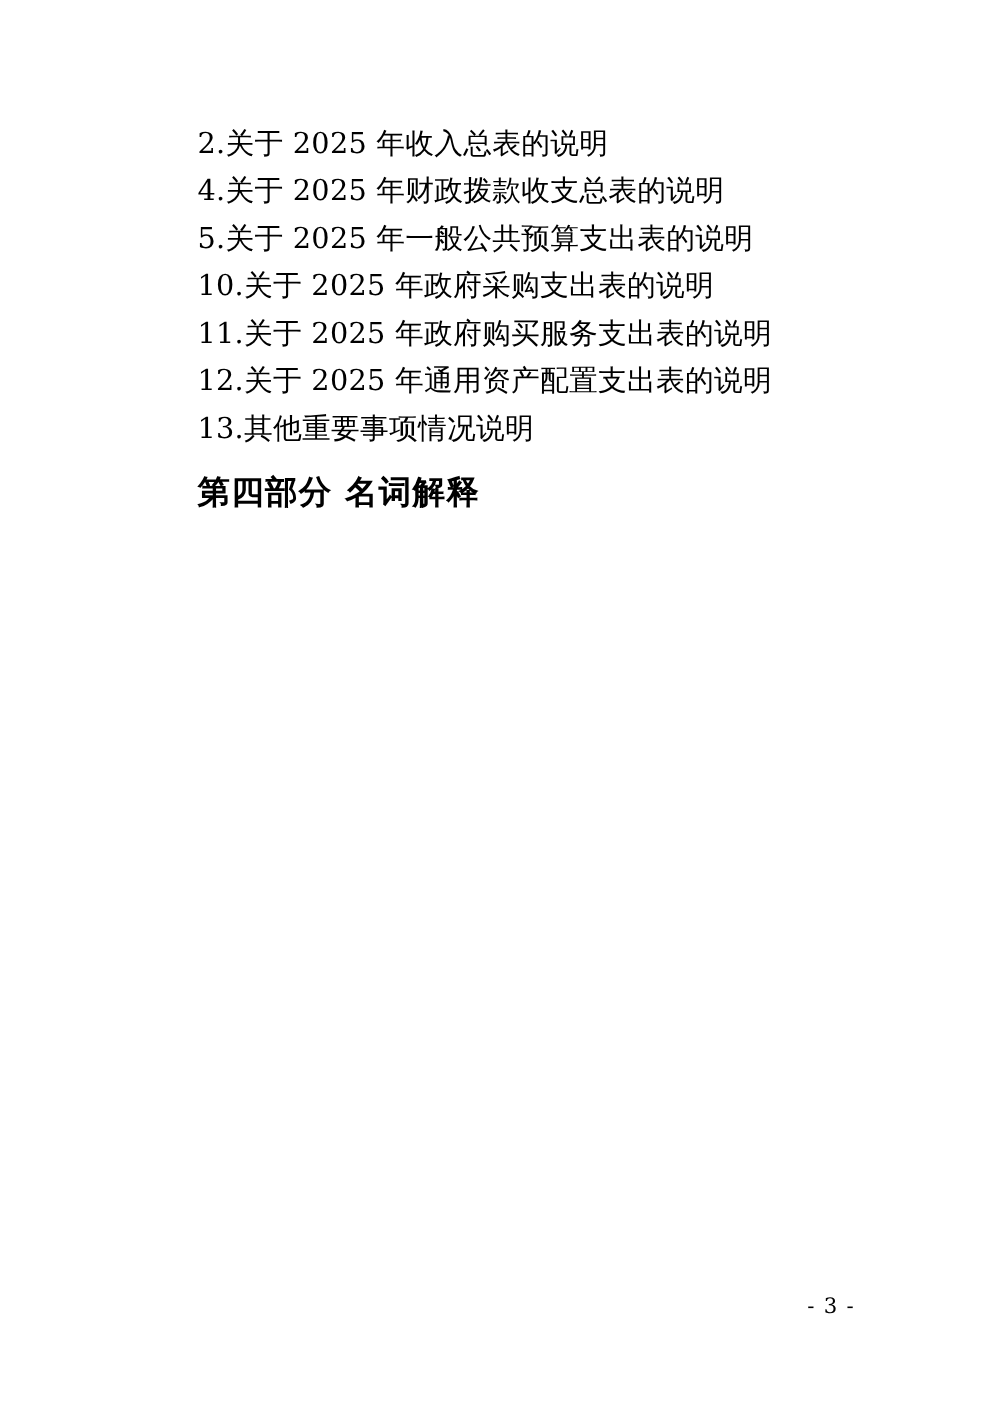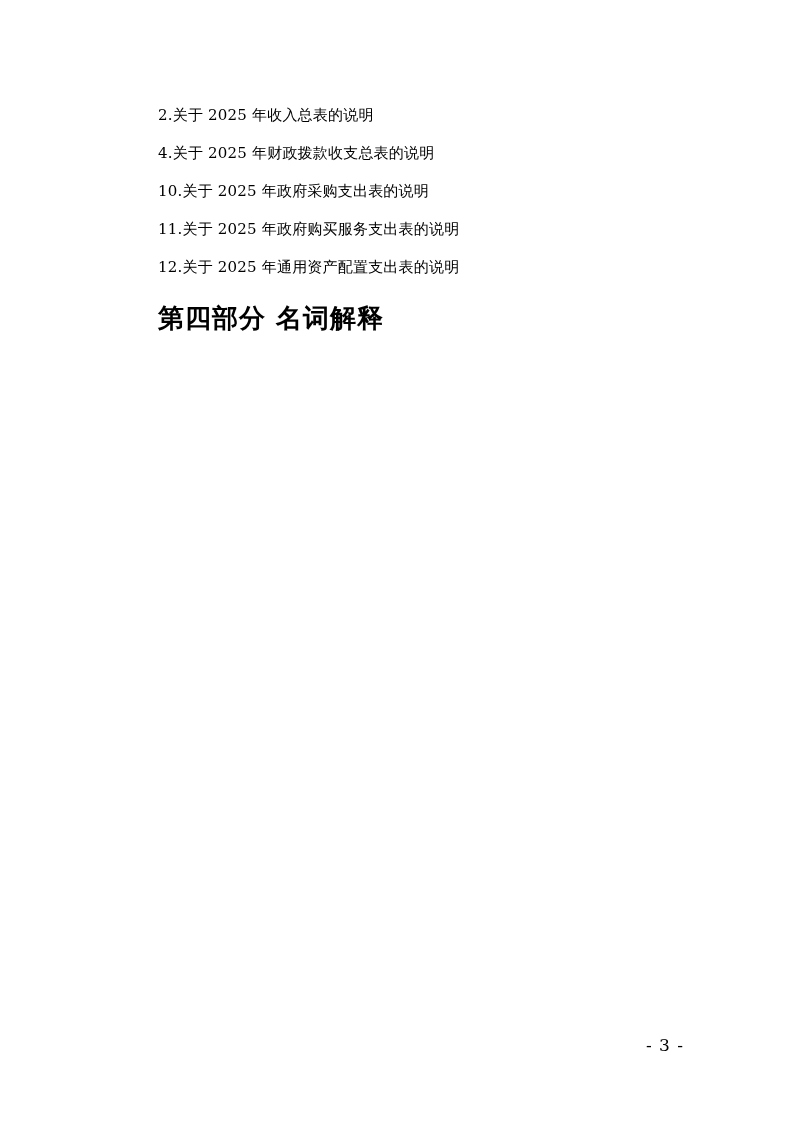--- a/index.html
+++ b/index.html
@@ -23,21 +23,21 @@
     height: 1123px;
     box-sizing: border-box;
     padding: 96px 110px 60px 158px;
   }
   .toc-list {
     margin: 0;
     padding: 0;
     list-style: none;
   }
   .toc-item {
-    font-size: 15px;
+    font-size: 23px;
     line-height: 38px;
     letter-spacing: 0.2px;
     white-space: nowrap;
     font-family: "DejaVu Serif", "Liberation Serif", serif;
   }
   .section-heading {
     margin-top: 14px;
     font-size: 26px;
     line-height: 36px;
     font-weight: bold;
@@ -54,22 +54,24 @@
   }
 </style>
 </head>
 <body>
 
 <div class="page">
 
   <ul class="toc-list">
     <li class="toc-item">2.关于 2025 年收入总表的说明</li>
     <li class="toc-item">4.关于 2025 年财政拨款收支总表的说明</li>
+    <li class="toc-item">5.关于 2025 年一般公共预算支出表的说明</li>
     <li class="toc-item">10.关于 2025 年政府采购支出表的说明</li>
     <li class="toc-item">11.关于 2025 年政府购买服务支出表的说明</li>
     <li class="toc-item">12.关于 2025 年通用资产配置支出表的说明</li>
+    <li class="toc-item">13.其他重要事项情况说明</li>
   </ul>
 
   <div class="section-heading">第四部分 名词解释</div>
 
   <div class="page-number">- 3 -</div>
 
 </div>
 
 </body></html>

